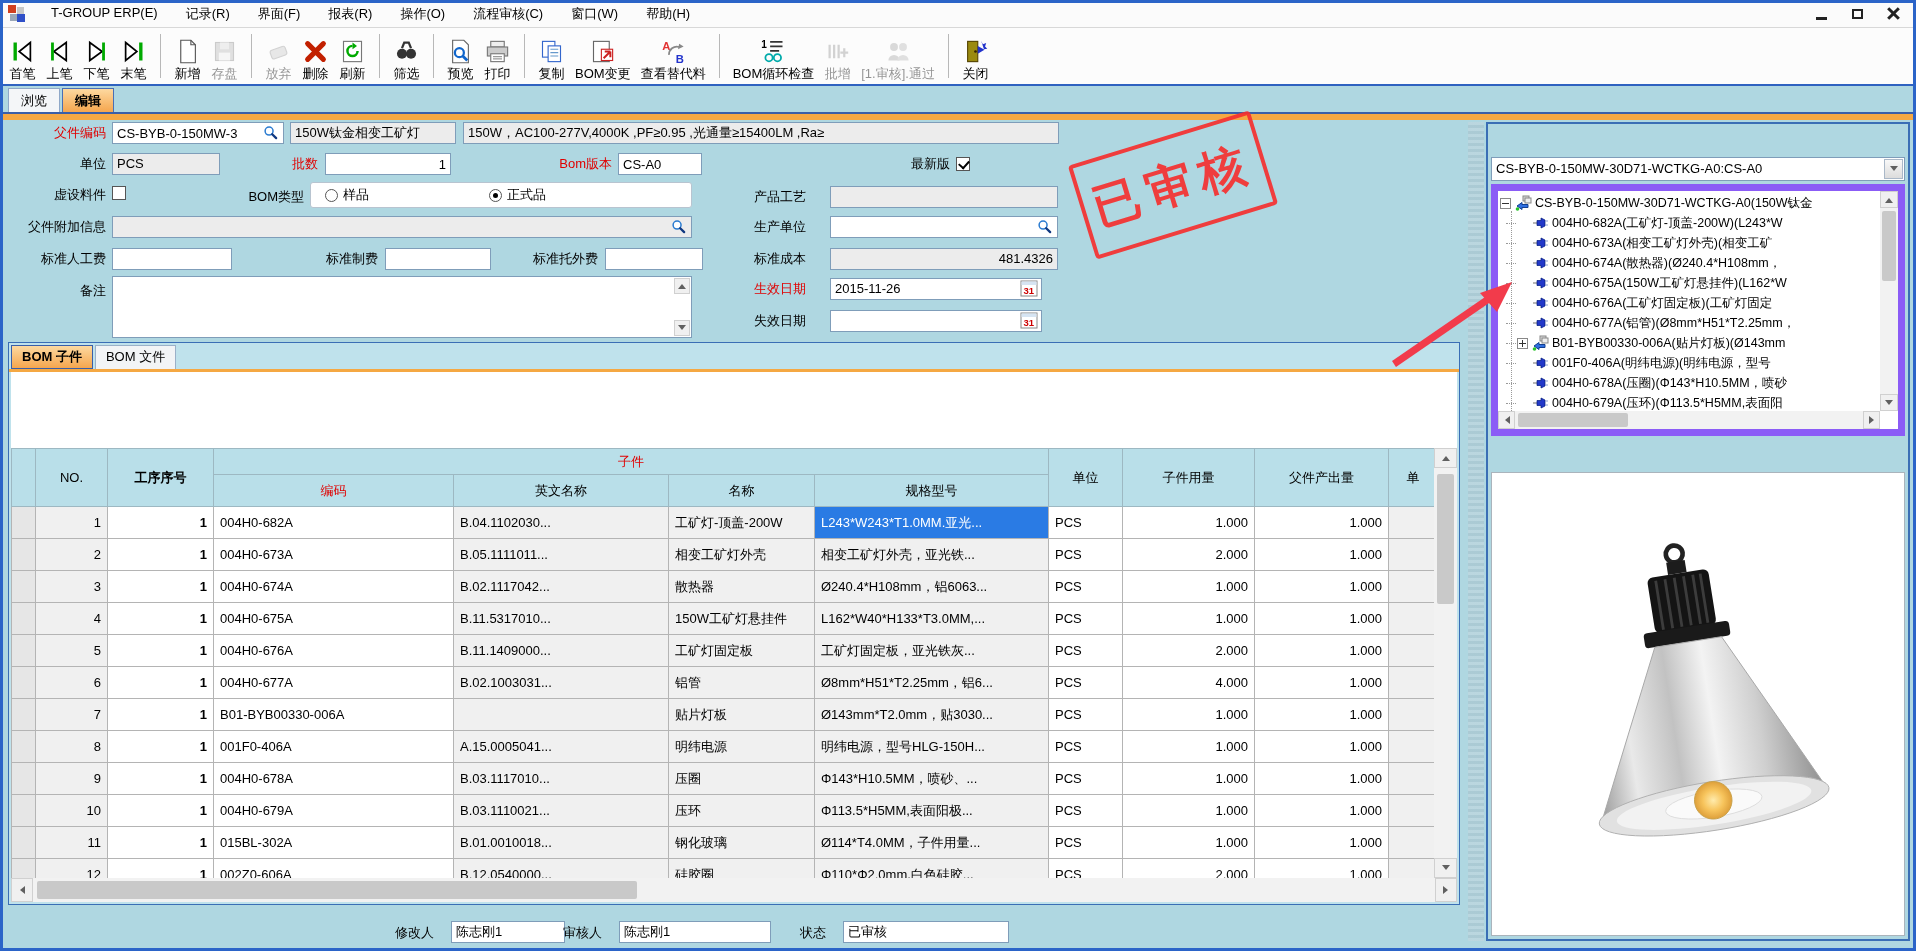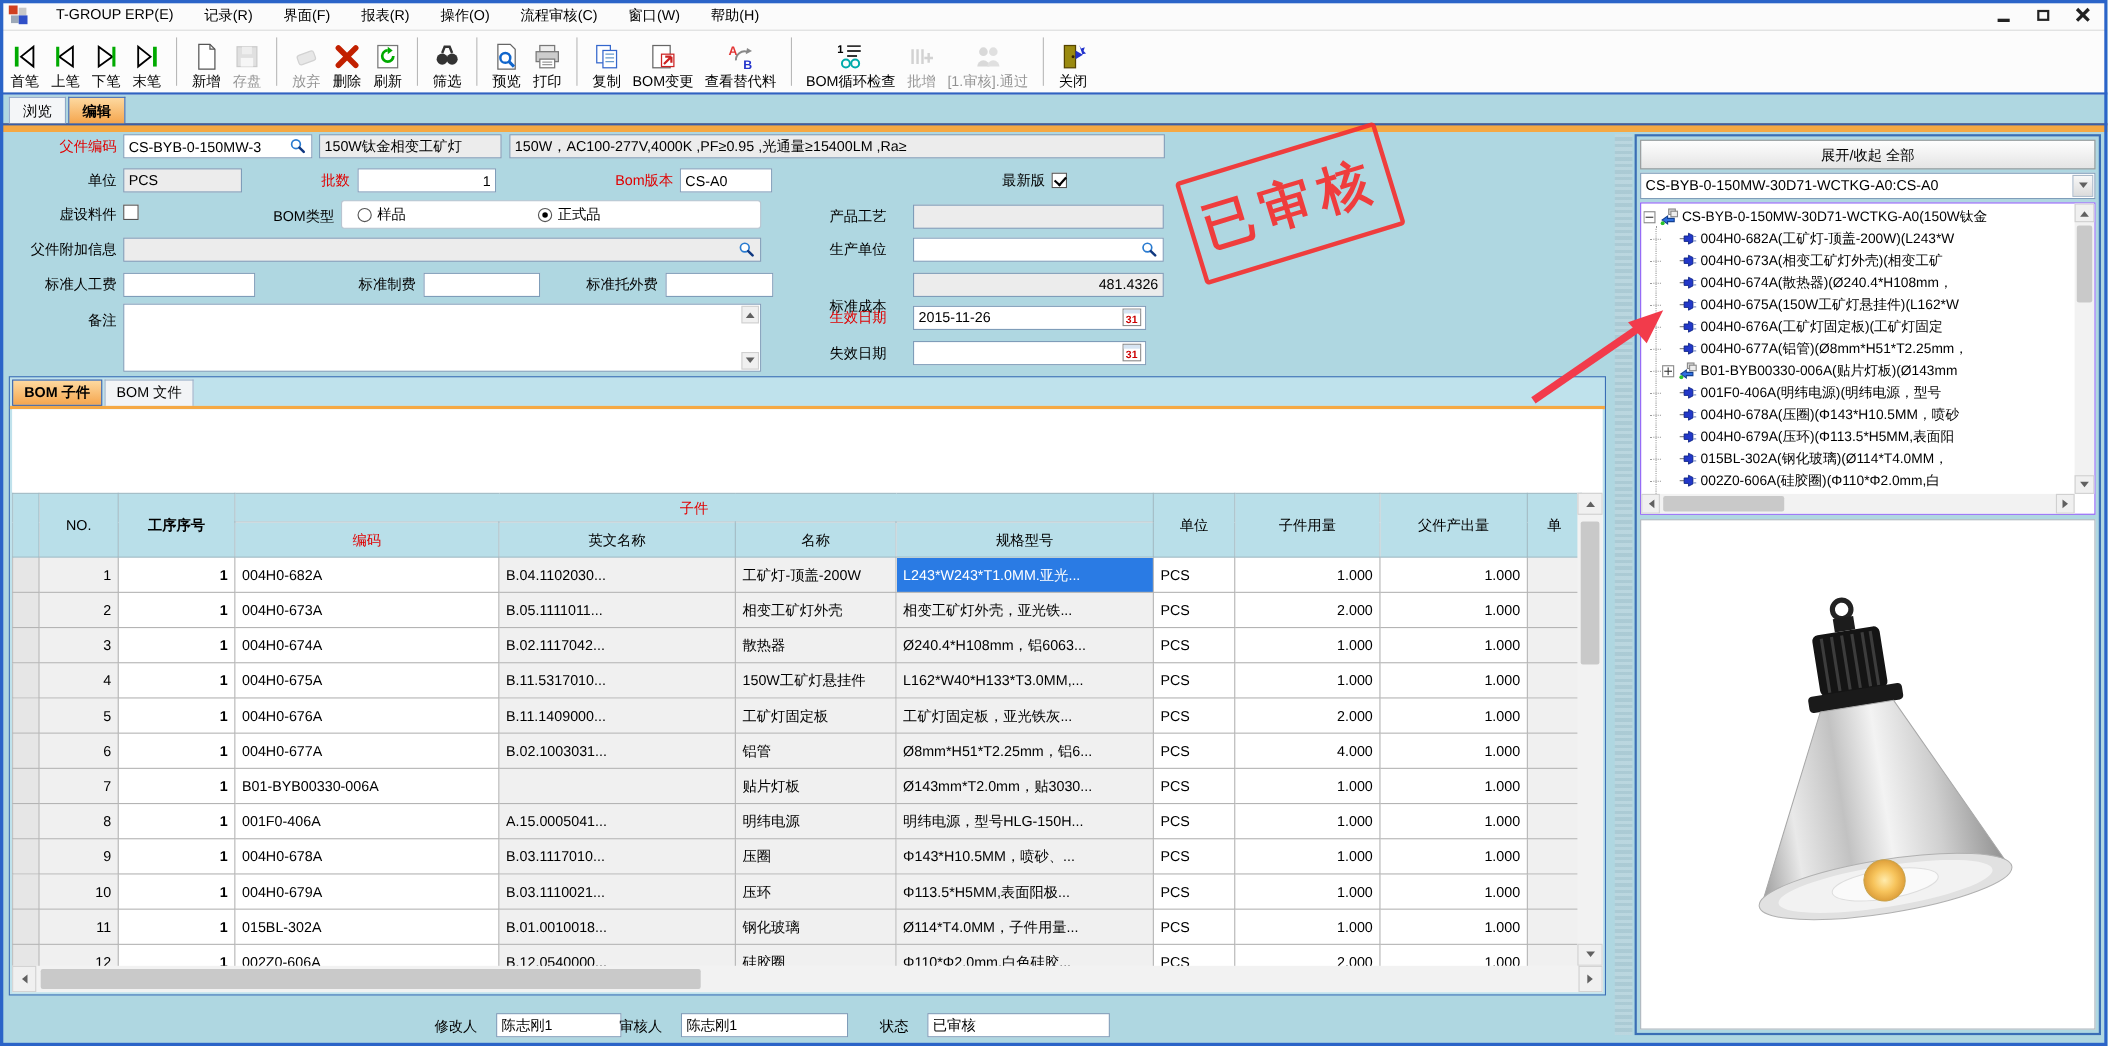--- a/index.html
+++ b/index.html
@@ -92,21 +92,21 @@
   .tri-down { width:0; height:0; border:4px solid transparent; border-top:5px solid #606060; margin-bottom:-3px; }
   .tri-left { width:0; height:0; border:4px solid transparent; border-right:5px solid #606060; margin-left:-3px; }
   .tri-right { width:0; height:0; border:4px solid transparent; border-left:5px solid #606060; margin-right:-3px; }
 
   
   .splitter { position:absolute; left:1468px; top:122px; width:16px; height:819px; background:repeating-linear-gradient(180deg,#C2D6DE 0 3px,#A8C2CC 3px 6px); opacity:.6; }
   .rpanel { position:absolute; left:1486px; top:122px; width:424px; height:819px; border:2px solid #3A6EB5; background:#AFD7E1; }
   .expand-btn { position:absolute; left:3px; right:3px; top:3px; height:27px; background:linear-gradient(#FEFEFE,#E4E4E4); border:1px solid #9A9A9A; text-align:center; line-height:25px; }
   .combo { position:absolute; left:3px; right:3px; top:33px; height:24px; background:#fff; border:1px solid #7F9DB9; line-height:22px; padding:0 22px 0 4px; white-space:nowrap; overflow:hidden; }
   .combo-btn { position:absolute; right:1px; top:1px; width:19px; height:20px; background:linear-gradient(#F8F8F8,#DCDCDC); border:1px solid #AAB8C8; display:flex; align-items:center; justify-content:center; }
-  .tree-box { position:absolute; left:3px; right:3px; top:60px; height:284px; background:#fff; border:1px solid #8b5cf6; overflow:hidden; }
+  .tree-box { position:absolute; left:3px; right:3px; top:60px; height:252px; background:#fff; border:7px solid #8b5cf6; overflow:hidden; }
   .tree-content { position:absolute; left:2px; top:2px; right:18px; bottom:18px; overflow:hidden; }
   .trow { display:flex; align-items:center; height:20px; white-space:nowrap; font-size:12.5px; position:relative; }
   .trow .tico { width:17px; height:16px; flex:0 0 17px; margin-right:3px; }
   .trow .tico svg { width:17px; height:16px; }
   .texp { width:11px; height:11px; flex:0 0 11px; border:1px solid #888; background:#fff; position:relative; margin-right:4px; }
   .texp::before { content:""; position:absolute; left:1px; top:4px; width:7px; height:1px; background:#333; }
   .texp.plus::after { content:""; position:absolute; left:4px; top:1px; width:1px; height:7px; background:#333; }
   .tindent { width:16px; flex:0 0 16px; border-top:1px dotted #999; height:0; margin-right:1px; }
   .tindent.short { width:10px; flex:0 0 10px; margin-left:6px; }
   .vguide { position:absolute; left:13px; top:20px; bottom:4px; border-left:1px dotted #999; }
@@ -412,21 +412,21 @@
       <circle cx="7.5" cy="7.5" r="4.2" fill="#FFF" stroke="#2A7BD0" stroke-width="1.6"></circle>
       <path d="M10.8 10.8 L15 15" stroke="#103880" stroke-width="2.4" stroke-linecap="round"></path>
     </svg></span>
 
 <div class="lbl" style="left:22px;top:248px;width:84px;">标准人工费</div>
 <input class="fld" style="left: 112px; top: 248px; width: 120px;" value="">
 <div class="lbl" style="left:308px;top:248px;width:70px;">标准制费</div>
 <input class="fld" style="left: 385px; top: 248px; width: 106px;" value="">
 <div class="lbl" style="left:514px;top:248px;width:84px;">标准托外费</div>
 <input class="fld" style="left: 605px; top: 248px; width: 98px;" value="">
-<div class="lbl" style="left:742px;top:248px;width:64px;margin-top:20px;">标准成本</div>
+<div class="lbl" style="left:742px;top:248px;width:64px;">标准成本</div>
 <div class="fld ro num" style="left:830px;top:248px;width:228px;">481.4326</div>
 
 <div class="lbl" style="left:64px;top:280px;width:42px;">备注</div>
 <textarea class="fld" style="left: 112px; top: 276px; width: 580px; height: 62px; padding-right: 20px;"></textarea>
 <span class="sb-btn" style="left:674px;top:278px;width:16px;height:16px;">
     <span class="tri-up"></span>
   </span>
 <span class="sb-btn" style="left:674px;top:320px;width:16px;height:16px;">
     <span class="tri-down"></span>
   </span>
@@ -676,21 +676,20 @@
       <span class="sb-btn" style="right:0;top:0;bottom:0;width:22px;">
           <span class="tri-right"></span>
         </span>
     </div>
   </div>
 </div>
 
 <div class="splitter"></div>
 
 <div class="rpanel">
-  <div class="expand-btn">展开/收起 全部</div>
   <div class="combo">
     <span>CS-BYB-0-150MW-30D71-WCTKG-A0:CS-A0</span>
     <span class="combo-btn">
         <span class="tri-down"></span>
       </span>
   </div>
   <div class="tree-box">
     <div class="vguide"></div>
     <div class="tree-content">
       <div class="trow">

